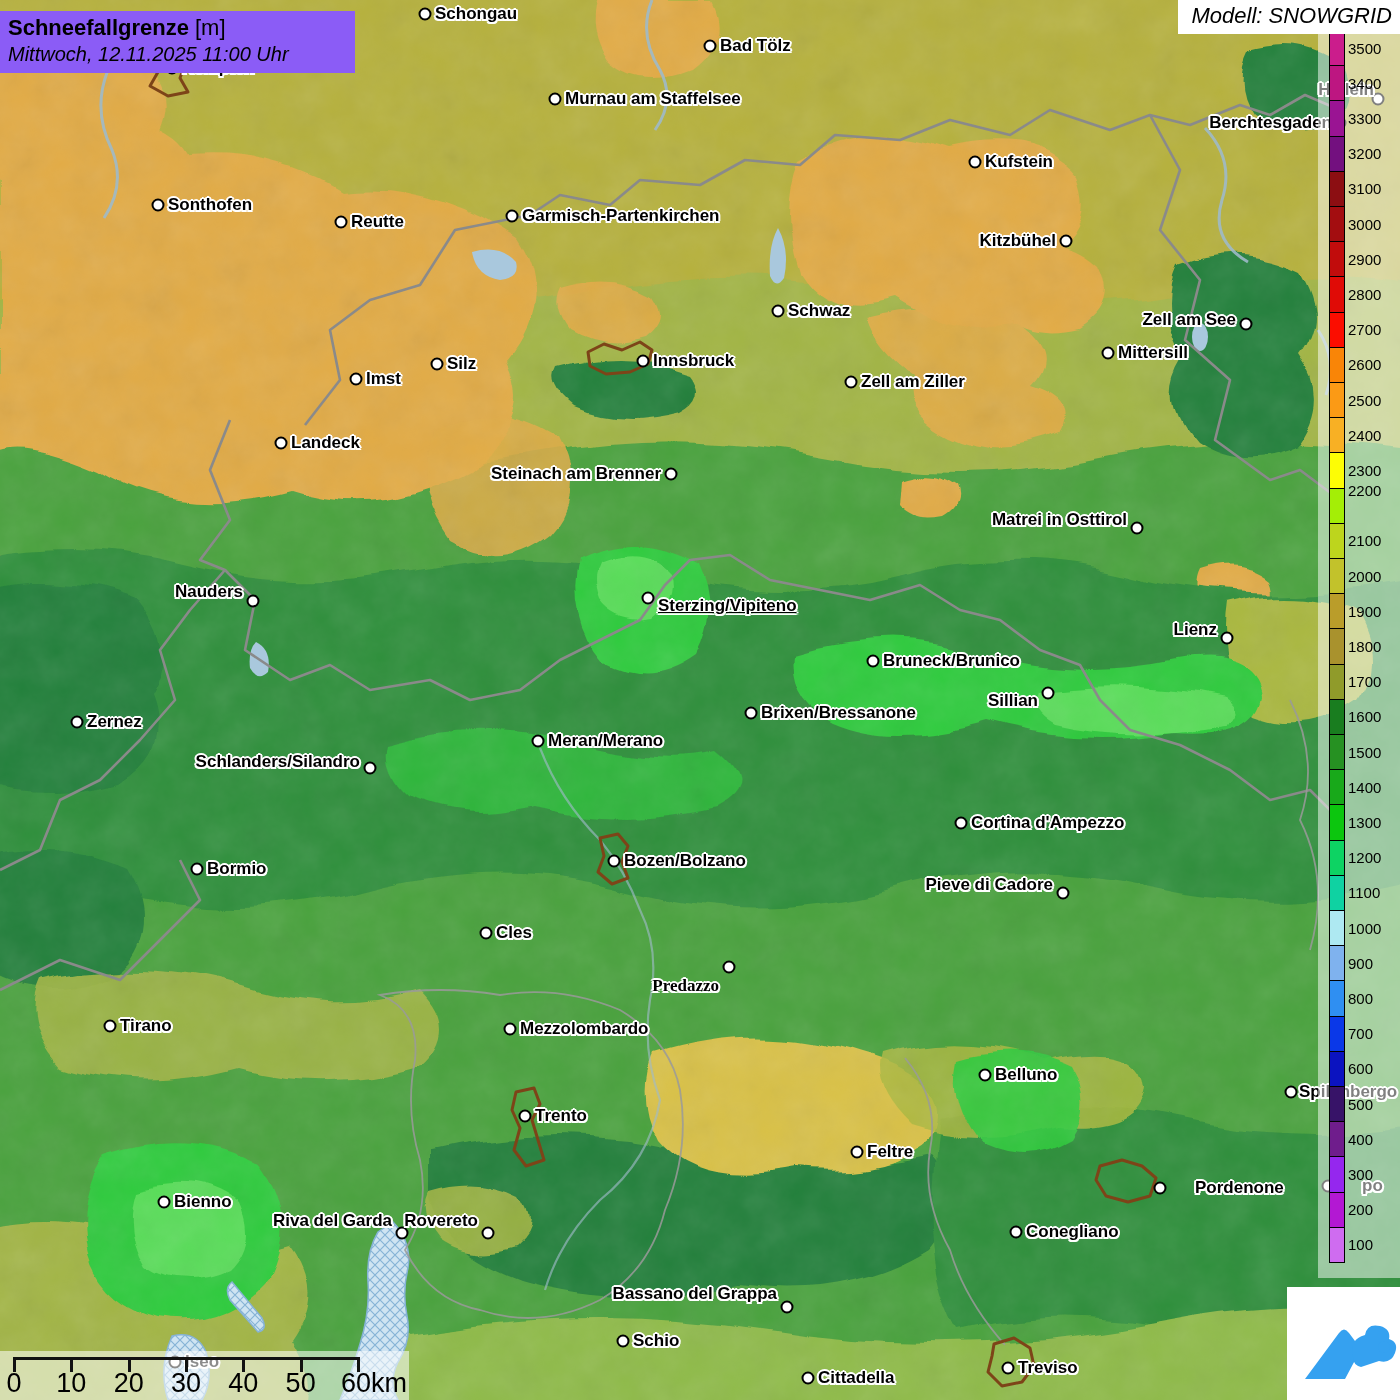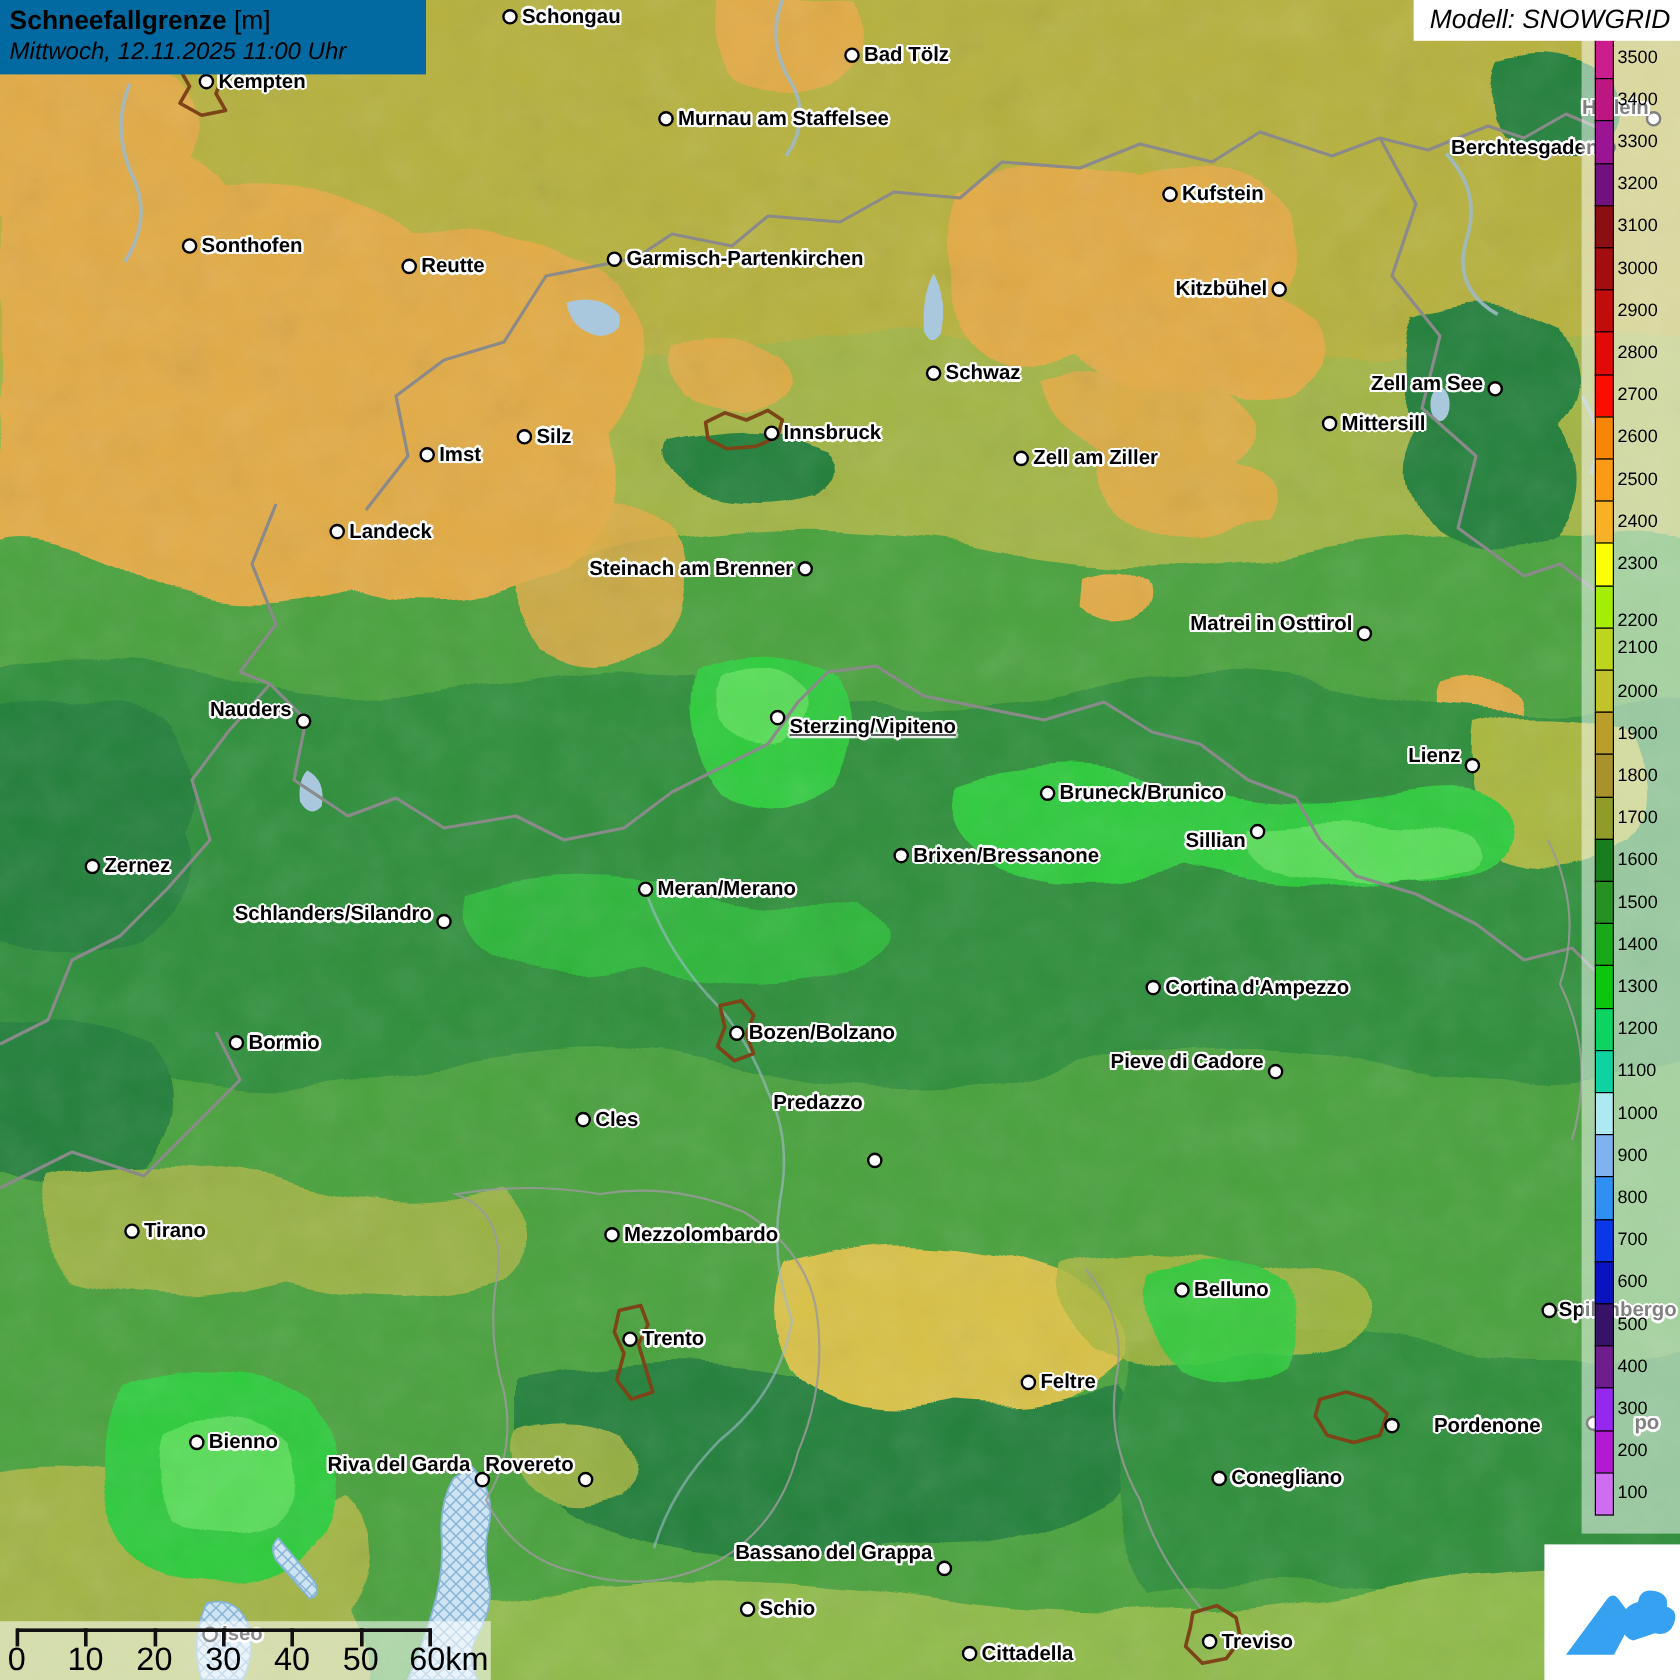--- a/index.html
+++ b/index.html
@@ -10,21 +10,21 @@
   
   #cities{position:absolute;left:0;top:0;width:1400px;height:1400px;z-index:10;}
   .dot{position:absolute;width:13px;height:13px;box-sizing:border-box;
        border:2.4px solid #000;background:#fff;border-radius:50%;
        transform:translate(-50%,-50%);}
   .clab{position:absolute;font-size:17px;font-weight:bold;color:#000;white-space:nowrap;
         text-shadow:2px 0 0 #fff,-2px 0 0 #fff,0 2px 0 #fff,0 -2px 0 #fff,
                     1.5px 1.5px 0 #fff,-1.5px 1.5px 0 #fff,1.5px -1.5px 0 #fff,-1.5px -1.5px 0 #fff;}
 
   
-  .titlebox{position:absolute;left:0;top:0;background:#0369a1;z-index:30;
+  .titlebox{position:absolute;left:0;top:11px;background:#8b5cf6;z-index:30;
             padding:4px 10px 7px 8px;min-width:337px;}
   .t1{font-size:22px;color:#000;}
   .t1 .b{font-weight:bold;}
   .t1 .u{margin-left:6px;}
   .t2{font-size:20px;font-style:italic;margin-top:2px;}
   .modelbox{position:absolute;right:0;top:0;background:#fff;z-index:30;
             padding:3px 8px 5px 14px;font-size:22px;font-style:italic;}
 
   
   #legend-strip{position:absolute;left:1318px;top:16px;width:82px;height:1262px;
@@ -230,21 +230,21 @@
       <div class="clab" style="top: 823px; left: 971px; transform: translateY(-50%);">Cortina d'Ampezzo</div>
       <div class="dot" style="left: 614px; top: 861px;"></div>
       <div class="clab" style="top: 861px; left: 624px; transform: translateY(-50%);">Bozen/Bolzano</div>
       <div class="dot" style="left: 197px; top: 869px;"></div>
       <div class="clab" style="top: 869px; left: 207px; transform: translateY(-50%);">Bormio</div>
       <div class="dot" style="left: 1063px; top: 893px;"></div>
       <div class="clab" style="top: 885px; left: 1053px; transform: translate(-100%, -50%);">Pieve di Cadore</div>
       <div class="dot" style="left: 486px; top: 933px;"></div>
       <div class="clab" style="top: 933px; left: 496px; transform: translateY(-50%);">Cles</div>
       <div class="dot" style="left: 729px; top: 967px;"></div>
-      <div class="clab" style="top: 919px; left: 719px; transform: translate(-100%, -50%);">Predazzo</div>
+      <div class="clab" style="top: 986px; left: 719px; transform: translate(-100%, -50%); font-family: Liberation Serif, serif;">Predazzo</div>
       <div class="dot" style="left: 110px; top: 1026px;"></div>
       <div class="clab" style="top: 1026px; left: 120px; transform: translateY(-50%);">Tirano</div>
       <div class="dot" style="left: 510px; top: 1029px;"></div>
       <div class="clab" style="top: 1029px; left: 520px; transform: translateY(-50%);">Mezzolombardo</div>
       <div class="dot" style="left: 985px; top: 1075px;"></div>
       <div class="clab" style="top: 1075px; left: 995px; transform: translateY(-50%);">Belluno</div>
       <div class="dot" style="left: 1291px; top: 1092px;"></div>
       <div class="clab" style="top: 1092px; left: 1299px; transform: translateY(-50%);">Spilimbergo</div>
       <div class="dot" style="left: 525px; top: 1116px;"></div>
       <div class="clab" style="top: 1116px; left: 535px; transform: translateY(-50%);">Trento</div>
@@ -318,21 +318,21 @@
       <div class="ll" style="top: 153.2px;">3200</div>
       <div class="ll" style="top: 188.4px;">3100</div>
       <div class="ll" style="top: 223.6px;">3000</div>
       <div class="ll" style="top: 258.8px;">2900</div>
       <div class="ll" style="top: 294px;">2800</div>
       <div class="ll" style="top: 329.2px;">2700</div>
       <div class="ll" style="top: 364.4px;">2600</div>
       <div class="ll" style="top: 399.6px;">2500</div>
       <div class="ll" style="top: 434.8px;">2400</div>
       <div class="ll" style="top: 470px;">2300</div>
-      <div class="ll" style="top: 517px;">2200</div>
+      <div class="ll" style="top: 490px;">2200</div>
       <div class="ll" style="top: 540.4px;">2100</div>
       <div class="ll" style="top: 575.6px;">2000</div>
       <div class="ll" style="top: 610.8px;">1900</div>
       <div class="ll" style="top: 646px;">1800</div>
       <div class="ll" style="top: 681.2px;">1700</div>
       <div class="ll" style="top: 716.4px;">1600</div>
       <div class="ll" style="top: 751.6px;">1500</div>
       <div class="ll" style="top: 786.8px;">1400</div>
       <div class="ll" style="top: 822px;">1300</div>
       <div class="ll" style="top: 857.2px;">1200</div>

